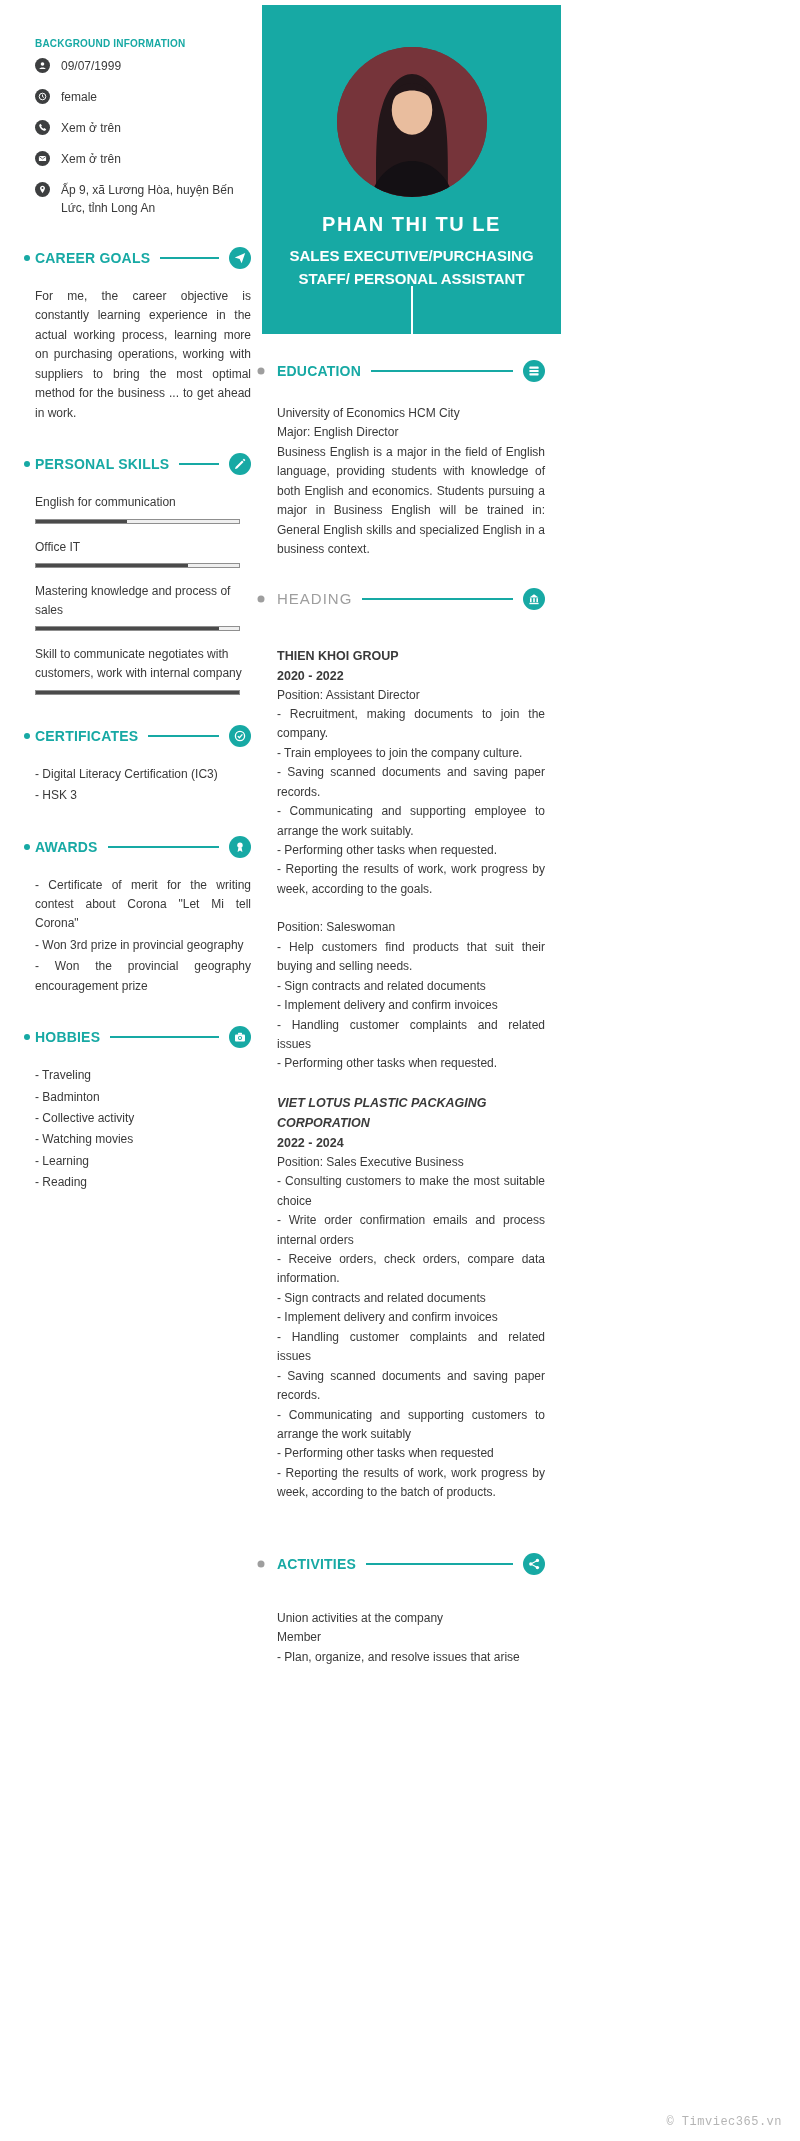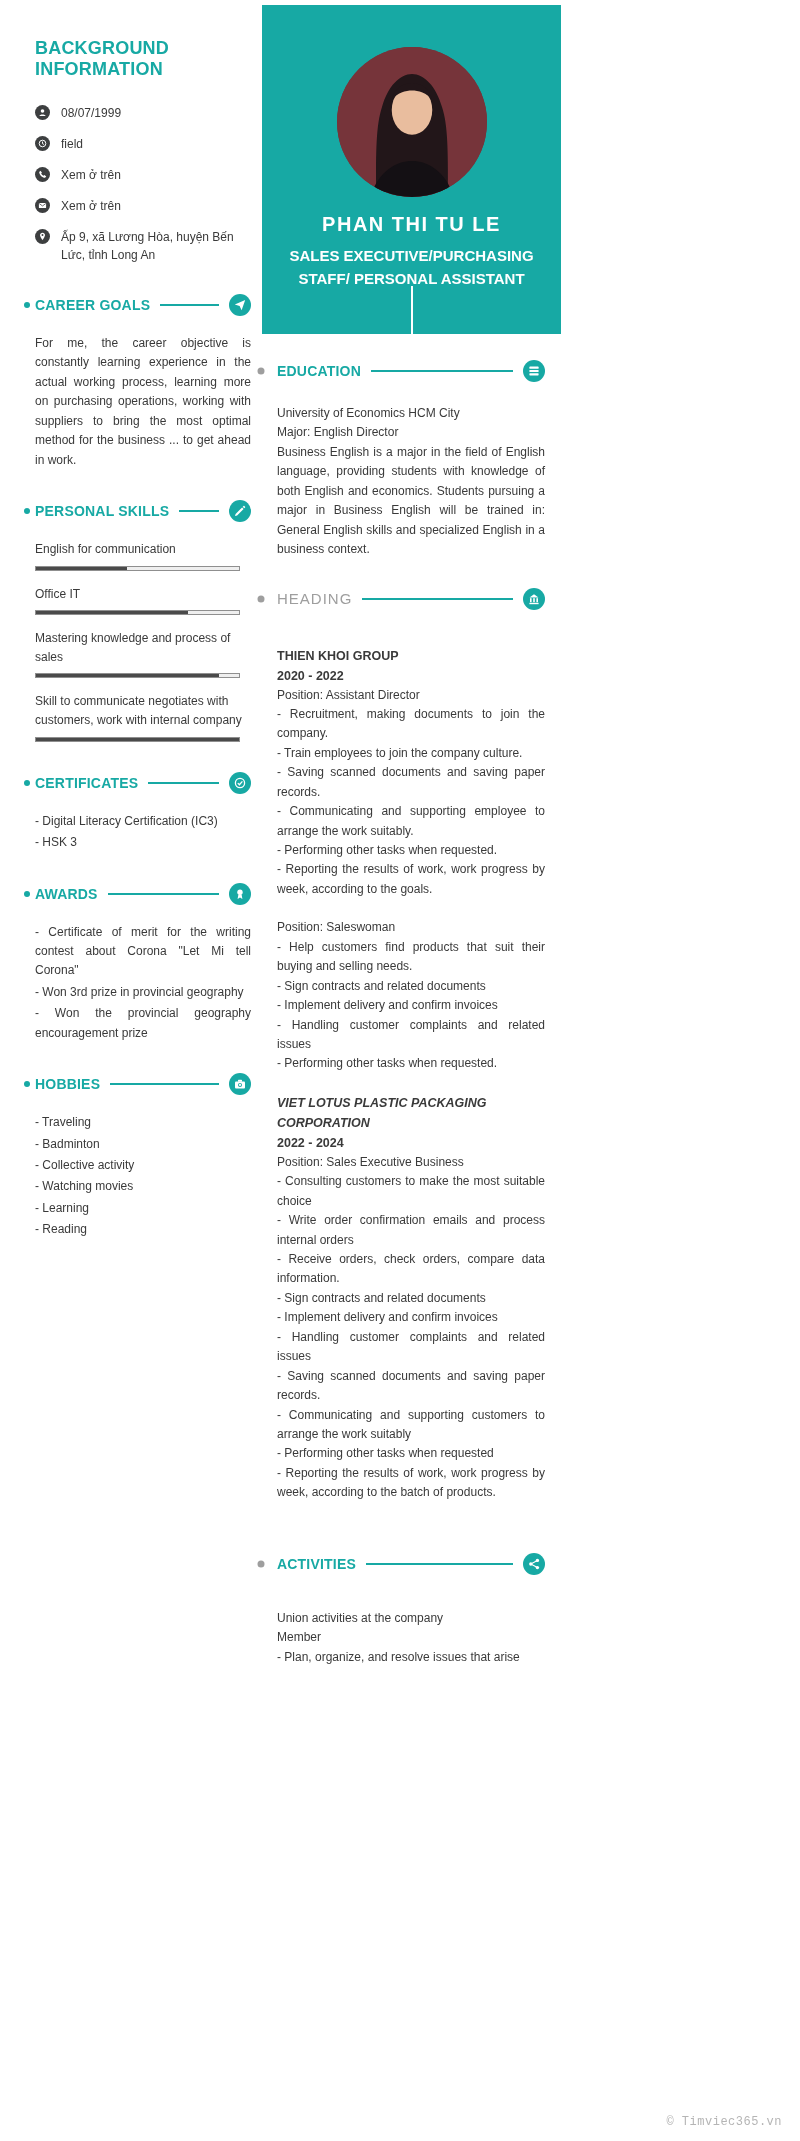--- a/index.html
+++ b/index.html
@@ -2,21 +2,21 @@
 <html style="--accent: #17a9a4;"><head>
 <meta charset="utf-8">
 <style>
   :root{ --accent:#17a9a4; --ink:#3a3a3a; --gray-dot:#9e9e9e; }
   *{box-sizing:border-box; margin:0; padding:0;}
   body{background:#fff; font-family:"Liberation Sans",sans-serif; color:var(--ink);}
   .page{position:relative; width:800px; height:2141px; background:#fff; overflow:hidden;}
 
   
   .left-col{position:absolute; left:35px; top:38px; width:216px;}
-  .bg-title{color:var(--accent); font-size:18px; font-weight:bold; letter-spacing:.2px; margin-bottom:24px;}
+  .bg-title{color:var(--accent); font-size:10px; font-weight:bold; letter-spacing:.2px; margin-bottom:8px;}
   .info-row{display:flex; gap:11px; align-items:flex-start; margin-bottom:13px; font-size:12px; line-height:1.5;}
   .mini-icon{flex:0 0 15px; width:15px; height:15px; border-radius:50%; background:#3d3f40;
              display:flex; align-items:center; justify-content:center; margin-top:1px;}
   .mini-icon svg{width:9px; height:9px; display:block;}
 
   .sec-head{display:flex; align-items:center; gap:10px; margin:30px 0 18px; position:relative;}
   .sec-title{color:var(--accent); font-weight:bold; font-size:14px; white-space:nowrap; letter-spacing:.2px;}
   .sec-title.muted{color:#9e9e9e; font-weight:normal; font-size:15px; letter-spacing:1px;}
   .rule{flex:1; height:2px; background:var(--accent);}
   .icon-circle{flex:0 0 22px; width:22px; height:22px; border-radius:50%; background:var(--accent);
@@ -73,30 +73,30 @@
     <div class="bg-title">BACKGROUND INFORMATION</div>
 
     <div>
       <div class="info-row">
         <span class="mini-icon">
           <svg viewBox="0 0 12 12">
               <circle cx="6" cy="4" r="2.4" fill="#fff"></circle>
               <path d="M1.8 10.8 C1.8 7.8 10.2 7.8 10.2 10.8 Z" fill="#fff"></path>
             </svg>
         </span>
-        <span class="info-text">08/07/1999</span>
+        <span class="info-text">09/07/1999</span>
       </div>
       <div class="info-row">
         <span class="mini-icon">
           <svg viewBox="0 0 12 12">
               <circle cx="6" cy="6" r="4.4" fill="none" stroke="#fff" stroke-width="1.3"></circle>
               <path d="M6 3.4 V6.2 L7.9 7.3" stroke="#fff" stroke-width="1.3" fill="none"></path>
             </svg>
         </span>
-        <span class="info-text">field</span>
+        <span class="info-text">female</span>
       </div>
       <div class="info-row">
         <span class="mini-icon">
           <svg viewBox="0 0 12 12">
               <path d="M3.2 1 L1.6 2.6 C1.6 6.4 5.6 10.4 9.4 10.4 L11 8.8 L8.6 6.8 L7.2 7.8 C5.8 7.2 4.8 6.2 4.2 4.8 L5.2 3.4 Z" fill="#fff"></path>
             </svg>
         </span>
         <span class="info-text">Xem ở trên</span>
       </div>
       <div class="info-row">

